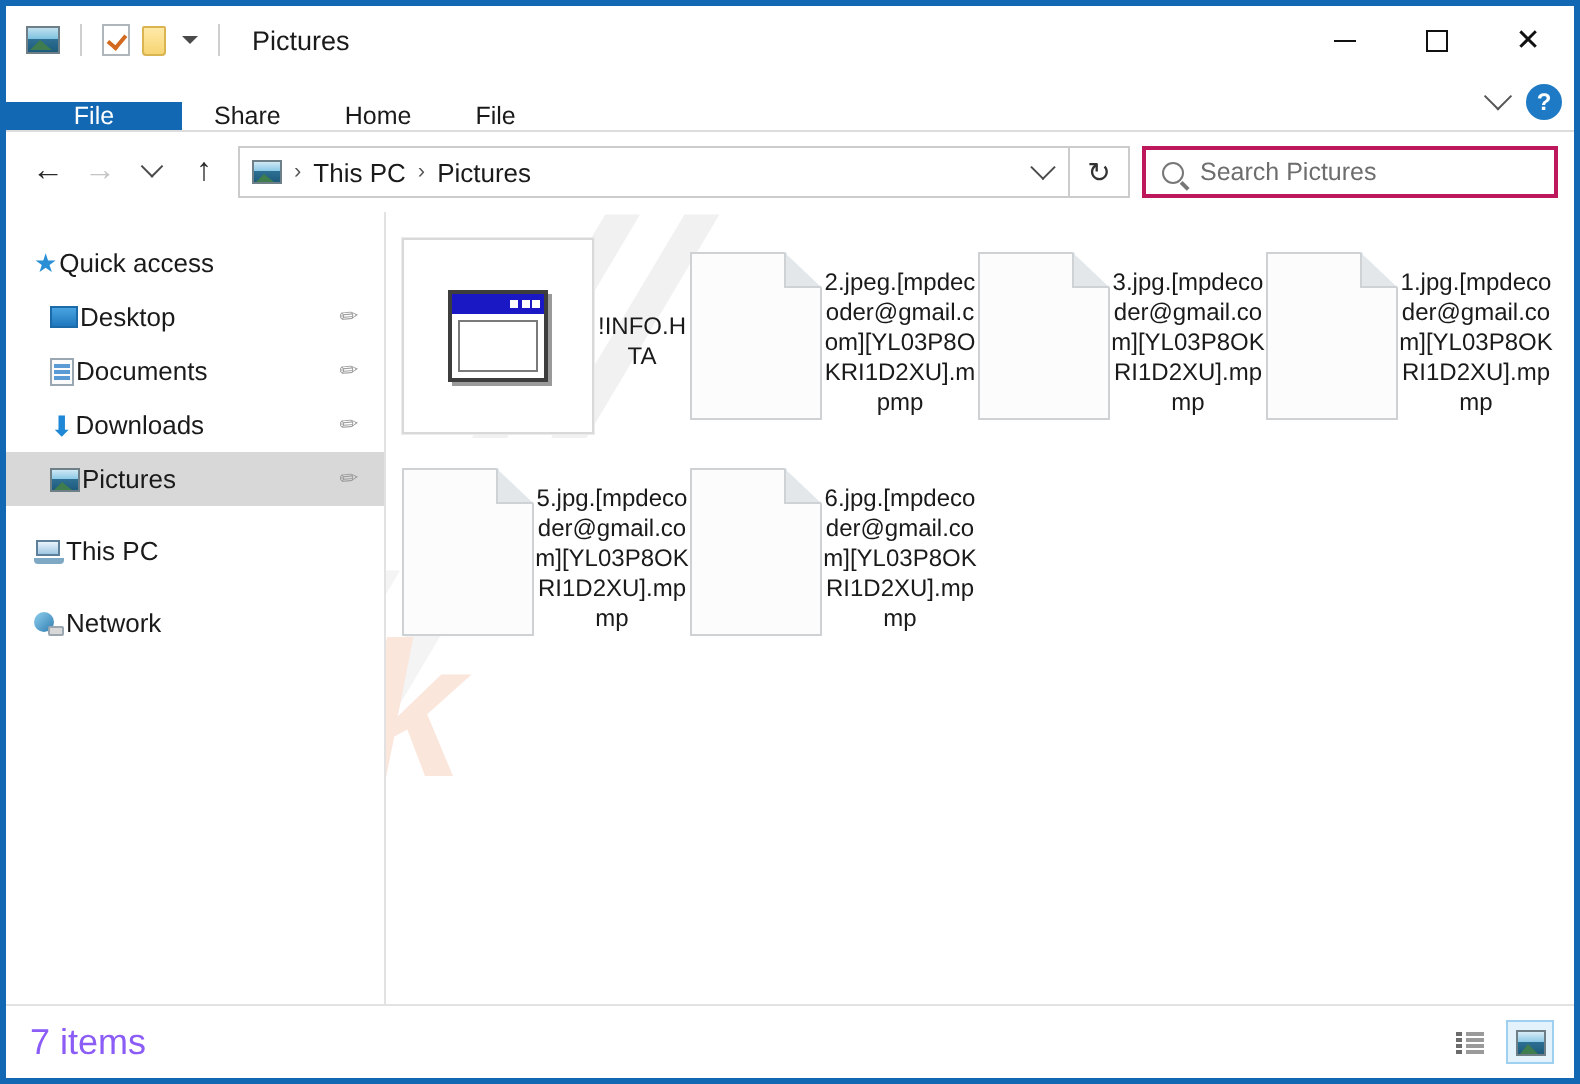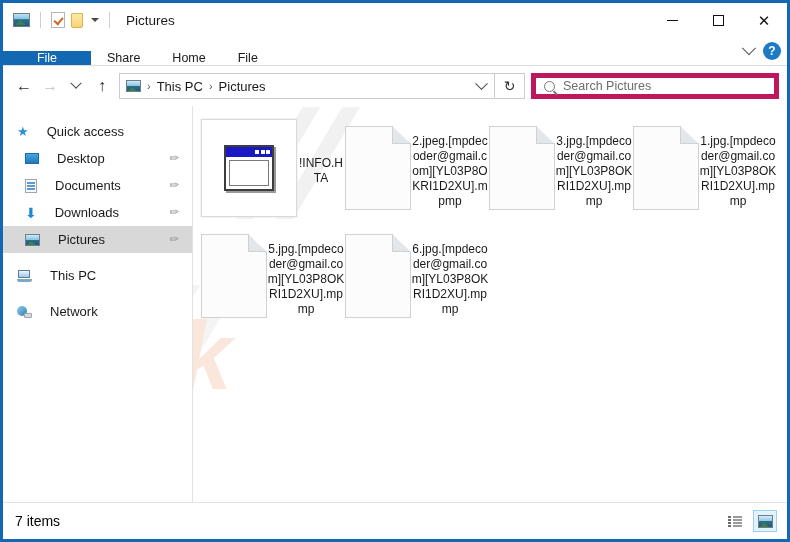--- a/index.html
+++ b/index.html
@@ -182,22 +182,22 @@
     transform: rotate(45deg) translate(-2px,-2px);
   }
   .refresh {
     width: 30px; height: 26px;
     border: 1px solid #cccccc; border-left: none;
     display: flex; align-items: center; justify-content: center;
     font-size: 14px; color: #333;
     box-sizing: border-box;
   }
   .searchbox {
-    width: 248px; height: 26px;
-    border: 5px solid #be185d;
+    width: 208px; height: 26px;
+    border: 2px solid #be185d;
     background: #ffffff;
     display: flex; align-items: center;
     margin-left: 6px;
     box-sizing: border-box;
     padding-left: 8px;
     gap: 8px;
   }
   .search-glass {
     width: 9px; height: 9px; border: 1.5px solid #777;
     border-radius: 50%; position: relative; flex: none;
@@ -227,21 +227,21 @@
   }
   .nav-item {
     height: 27px;
     display: flex; align-items: center;
     font-size: 13px; color: #1a1a1a;
     position: relative;
     padding-left: 14px;
   }
   .nav-item.child { padding-left: 22px; }
   .nav-item.selected { background: #d8d8d8; }
-  .nav-label { margin-left: 18px; white-space: nowrap; }
+  .nav-label { margin-left: 1px; white-space: nowrap; }
   .pin {
     position: absolute; right: 14px;
     color: #9a9a9a; font-size: 11px;
     transform: rotate(40deg);
   }
   .nav-gap { height: 9px; }
 
   .i-star { color: #2a8fd4; font-size: 13px; }
   .i-desktop {
     width: 14px; height: 11px;
@@ -421,21 +421,21 @@
 
   
   .statusbar {
     height: 36px;
     background: #ffffff;
     border-top: 1px solid #e2e2e2;
     display: flex; align-items: center;
     padding: 0 12px;
     position: relative;
   }
-  .status-text { font-size: 14px; color: #000000; }
+  .status-text { font-size: 18px; color: #8b5cf6; }
   .viewtoggles {
     position: absolute; right: 10px;
     display: flex; align-items: center; gap: 6px;
   }
   .vt {
     width: 24px; height: 22px;
     display: flex; align-items: center; justify-content: center;
     box-sizing: border-box;
   }
   .vt.active {

